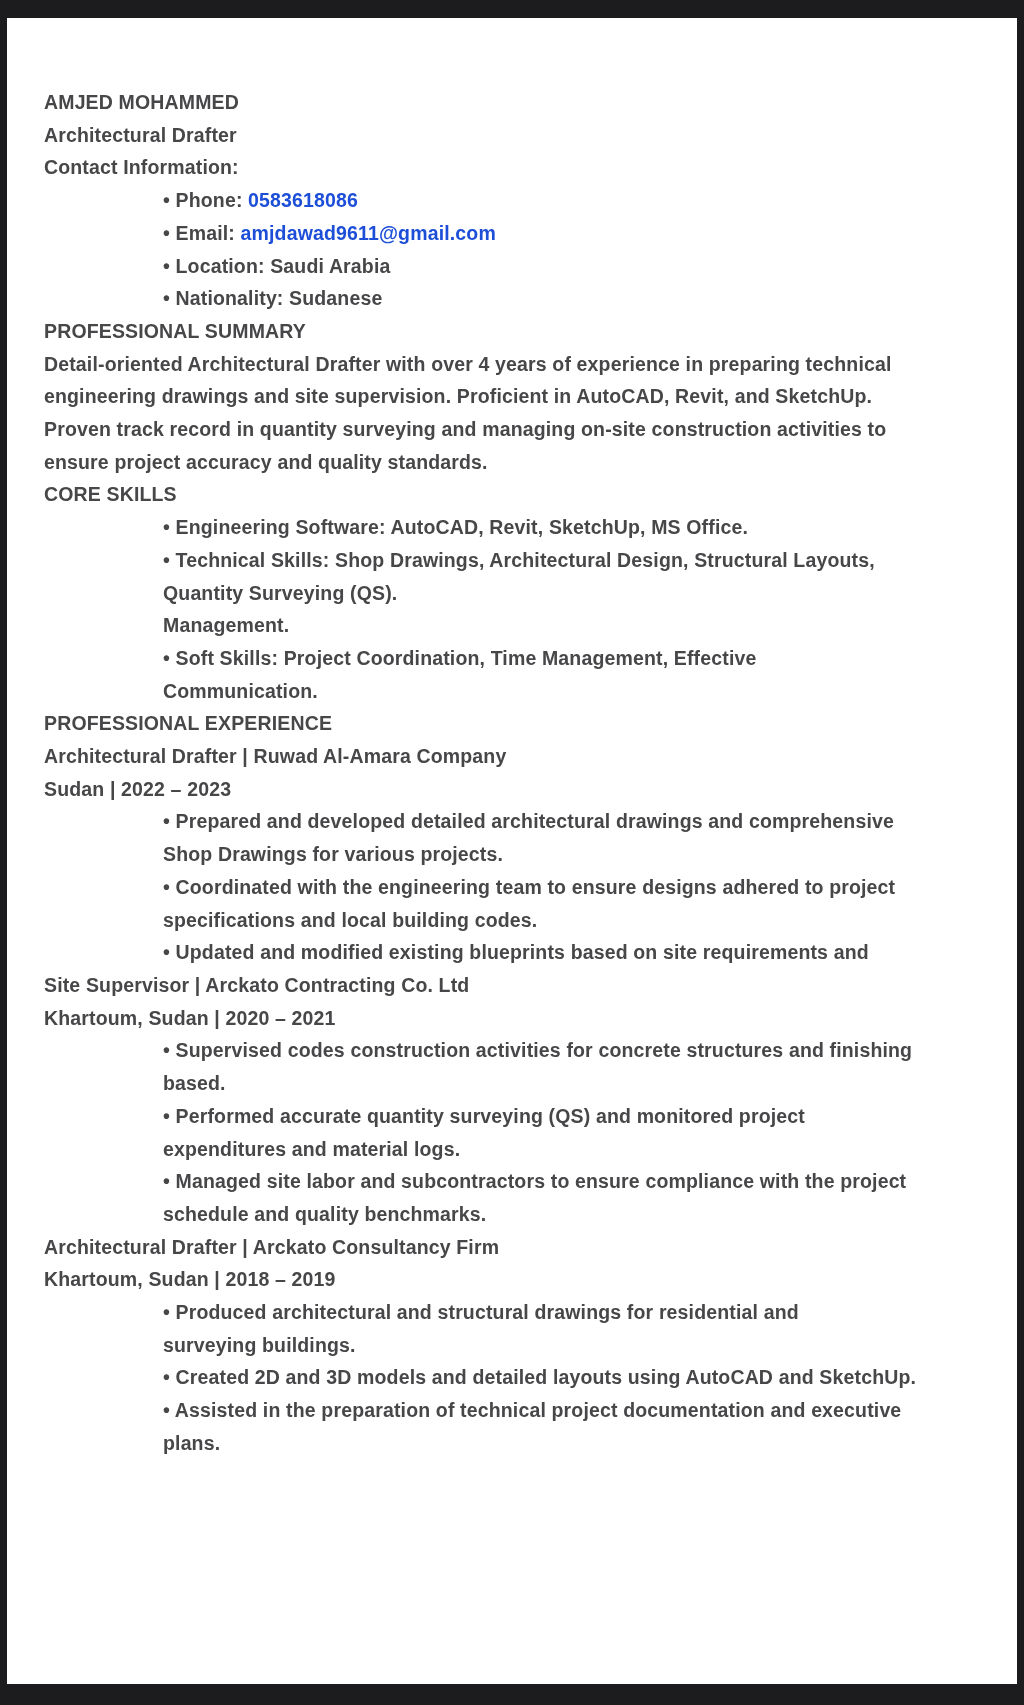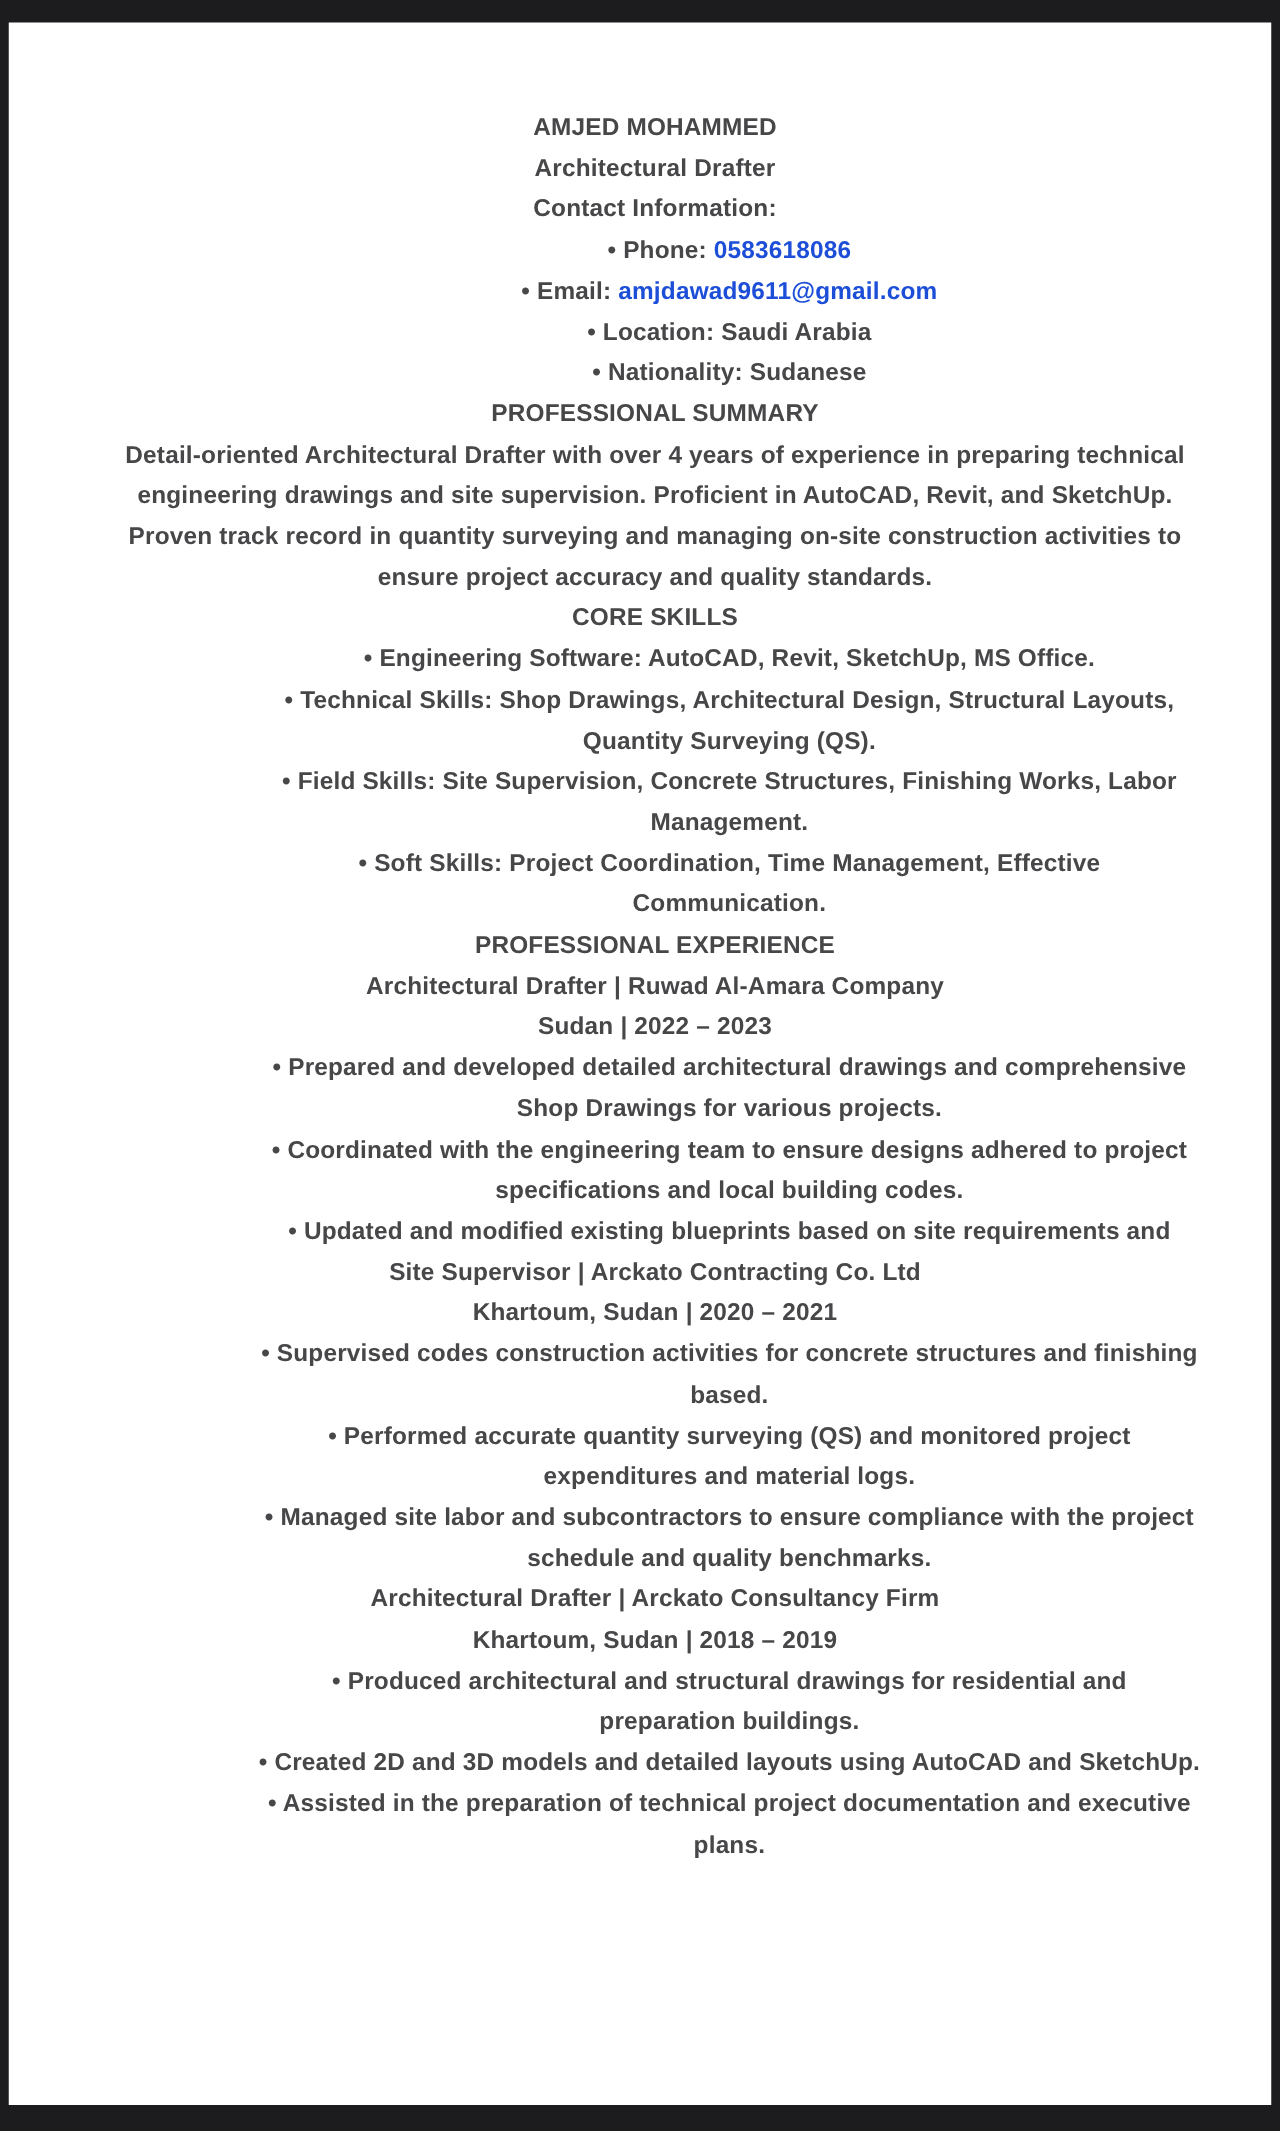--- a/index.html
+++ b/index.html
@@ -9,21 +9,21 @@
   }
   .page {
     position:absolute; left:7px; top:18px; width:1010px; height:1666px;
     background:#ffffff;
   }
   .content {
     position:absolute; left:37px; top:68px; width:960px;
     font-weight:bold; font-size:19.5px; line-height:32.7px; color:#474749;
     letter-spacing:0.15px;
   }
-  .line { white-space:nowrap;text-align:center; }
+  .line { white-space:nowrap; }
   .indent { padding-left:119px; }
   .link { color:#1d4ed8; }
 </style>
 </head>
 <body>
 
 <div class="page">
   <div class="content">
     <div class="line">AMJED MOHAMMED</div>
     <div class="line">Architectural Drafter</div>
@@ -41,21 +41,20 @@
     <div class="line">PROFESSIONAL SUMMARY</div>
     <div class="line">Detail-oriented Architectural Drafter with over 4 years of experience in preparing technical</div>
     <div class="line">engineering drawings and site supervision. Proficient in AutoCAD, Revit, and SketchUp.</div>
     <div class="line">Proven track record in quantity surveying and managing on-site construction activities to</div>
     <div class="line">ensure project accuracy and quality standards.</div>
 
     <div class="line">CORE SKILLS</div>
     <div class="line indent">• Engineering Software: AutoCAD, Revit, SketchUp, MS Office.</div>
     <div class="line indent">• Technical Skills: Shop Drawings, Architectural Design, Structural Layouts,</div>
     <div class="line indent">Quantity Surveying (QS).</div>
-    <div class="line indent">• Field Skills: Site Supervision, Concrete Structures, Finishing Works, Labor</div>
     <div class="line indent">Management.</div>
     <div class="line indent">• Soft Skills: Project Coordination, Time Management, Effective</div>
     <div class="line indent">Communication.</div>
 
     <div class="line">PROFESSIONAL EXPERIENCE</div>
 
     <div class="line">Architectural Drafter | Ruwad Al-Amara Company</div>
     <div class="line">Sudan | 2022 – 2023</div>
     <div class="line indent">• Prepared and developed detailed architectural drawings and comprehensive</div>
     <div class="line indent">Shop Drawings for various projects.</div>
@@ -68,18 +67,18 @@
     <div class="line indent">• Supervised codes construction activities for concrete structures and finishing</div>
     <div class="line indent">based.</div>
     <div class="line indent">• Performed accurate quantity surveying (QS) and monitored project</div>
     <div class="line indent">expenditures and material logs.</div>
     <div class="line indent">• Managed site labor and subcontractors to ensure compliance with the project</div>
     <div class="line indent">schedule and quality benchmarks.</div>
 
     <div class="line">Architectural Drafter | Arckato Consultancy Firm</div>
     <div class="line">Khartoum, Sudan | 2018 – 2019</div>
     <div class="line indent">• Produced architectural and structural drawings for residential and</div>
-    <div class="line indent">preparation buildings.</div>
+    <div class="line indent">surveying buildings.</div>
     <div class="line indent">• Created 2D and 3D models and detailed layouts using AutoCAD and SketchUp.</div>
     <div class="line indent">• Assisted in the preparation of technical project documentation and executive</div>
     <div class="line indent">plans.</div>
   </div>
 </div>
 
 </body></html>

